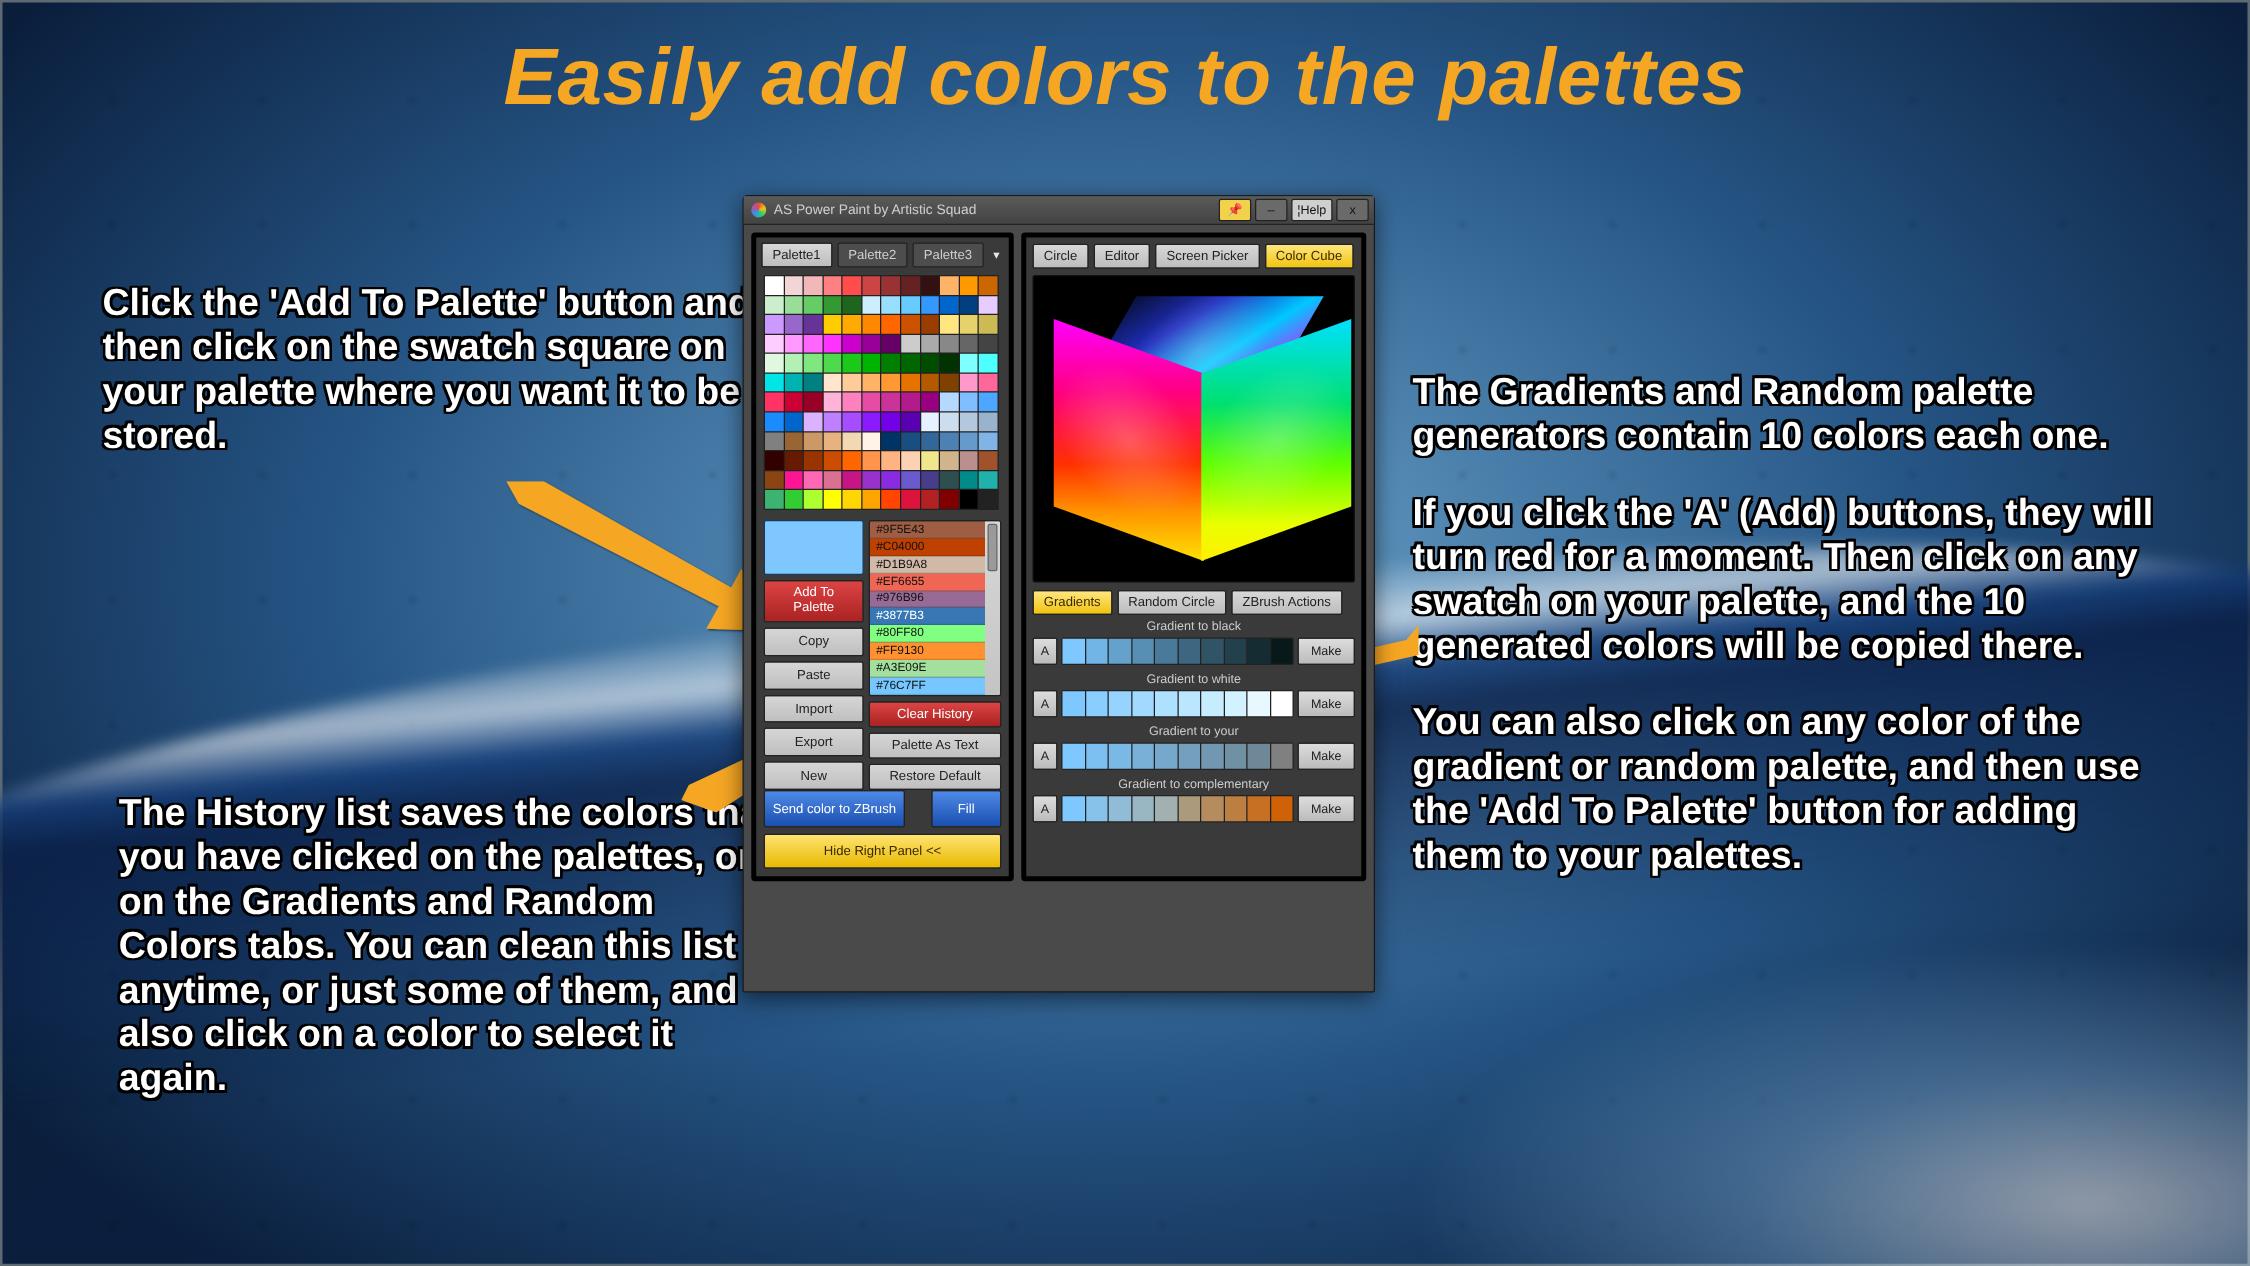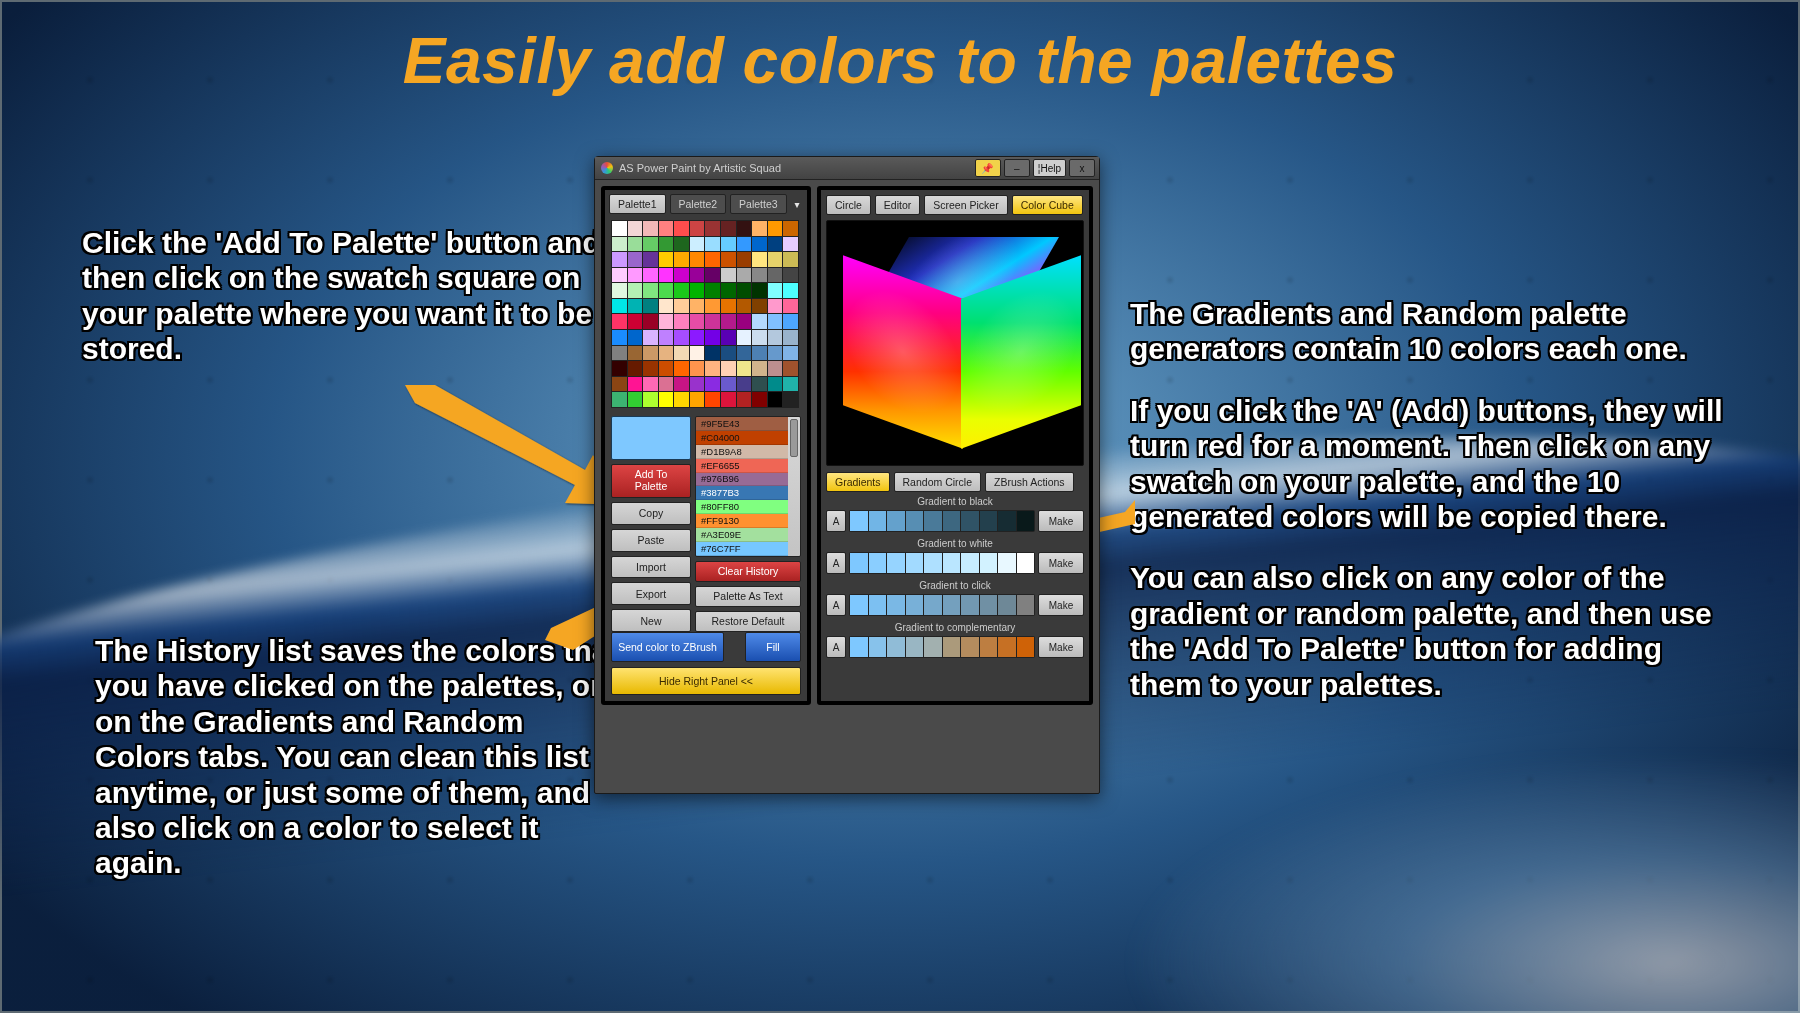--- a/index.html
+++ b/index.html
@@ -448,21 +448,21 @@
                   <div class="gs" style="background: rgb(186, 230, 255);"></div>
                   <div class="gs" style="background: rgb(198, 236, 255);"></div>
                   <div class="gs" style="background: rgb(210, 242, 255);"></div>
                   <div class="gs" style="background: rgb(232, 248, 255);"></div>
                   <div class="gs" style="background: rgb(255, 255, 255);"></div>
                 </div>
                 <div class="makebtn">Make</div>
               </div>
             </div>
             <div class="gradsection">
-              <div class="gradlabel">Gradient to click</div>
+              <div class="gradlabel">Gradient to your</div>
               <div class="gradrow">
                 <div class="abtn">A</div>
                 <div class="gradswatches">
                   <div class="gs" style="background: rgb(126, 200, 255);"></div>
                   <div class="gs" style="background: rgb(124, 192, 242);"></div>
                   <div class="gs" style="background: rgb(122, 184, 229);"></div>
                   <div class="gs" style="background: rgb(120, 176, 216);"></div>
                   <div class="gs" style="background: rgb(118, 168, 203);"></div>
                   <div class="gs" style="background: rgb(116, 160, 190);"></div>
                   <div class="gs" style="background: rgb(114, 152, 177);"></div>

